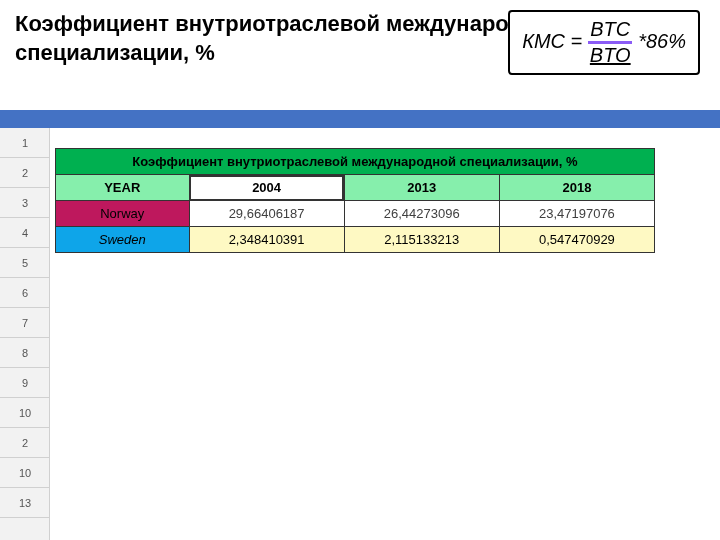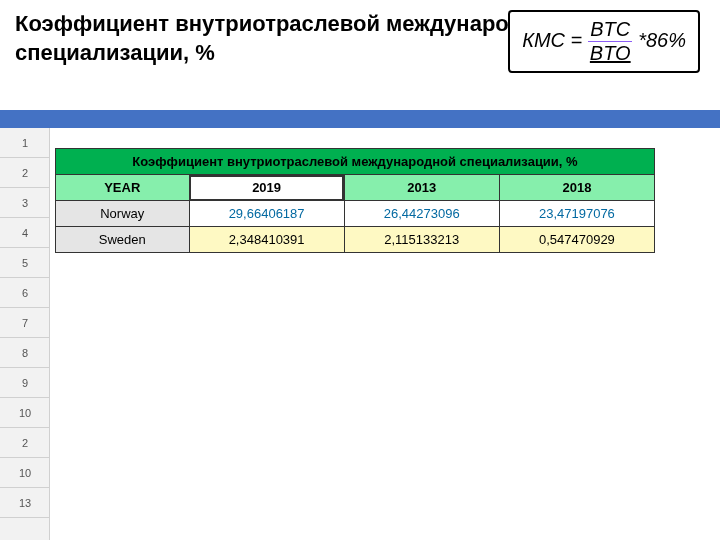--- a/index.html
+++ b/index.html
@@ -113,31 +113,32 @@
     }
 
     .header-yellow {
       background-color: #86efac;
       color: #000;
       font-weight: bold;
     }
 
     .cell-white {
       background-color: #ffffff;
-      color: #0369a1;
+      color: #404040;
     }
 
     .cell-light-blue {
-      background-color: #e5e5e5;
+      background-color: #be185d;
       color: #000;
     }
 
     .cell-red {
-      background-color: #e5e5e5;
-      color: #000;
+      background-color: #0ea5e9;
+      color: #000;
+      font-style: italic;
     }
 
     .cell-light-red {
       background-color: #fef9c3;
       color: #000;
     }
 
     .cell-selected {
       background-color: #ffffff;
       color: #000;
@@ -149,21 +150,21 @@
 <body>
 
 <div class="top-header">
   <span>Коэффициент внутриотраслевой международной специализации, %</span>
 </div>
 
 <div class="formula-box">
   <span>
     <i>КМС = </i>
     <span style="display:inline-flex; flex-direction:column; align-items:center; vertical-align:middle; font-style:italic;">
-      <span style="border-bottom:1px solid #8b5cf6; padding: 0 2px;">BTC</span>
+      <span style="border-bottom:3px solid #8b5cf6; padding: 0 2px;">BTC</span>
       <span style="padding: 0 2px; text-decoration: underline;">BTO</span>
     </span>
     <i>*86%</i>
   </span>
 </div>
 
 <div class="blue-bar"></div>
 
 <div class="spreadsheet-area">
 
@@ -193,21 +194,21 @@
           <td colspan="4" class="header-green">
             <span>Коэффициент внутриотраслевой международной специализации, %</span>
           </td>
         </tr>
 
         <tr>
           <td class="header-yellow">
             <span>YEAR</span>
           </td>
           <td class="header-yellow cell-selected">
-            <span>2019</span>
+            <span>2004</span>
           </td>
           <td class="header-yellow">
             <span>2013</span>
           </td>
           <td class="header-yellow">
             <span>2018</span>
           </td>
         </tr>
 
         <tr>

